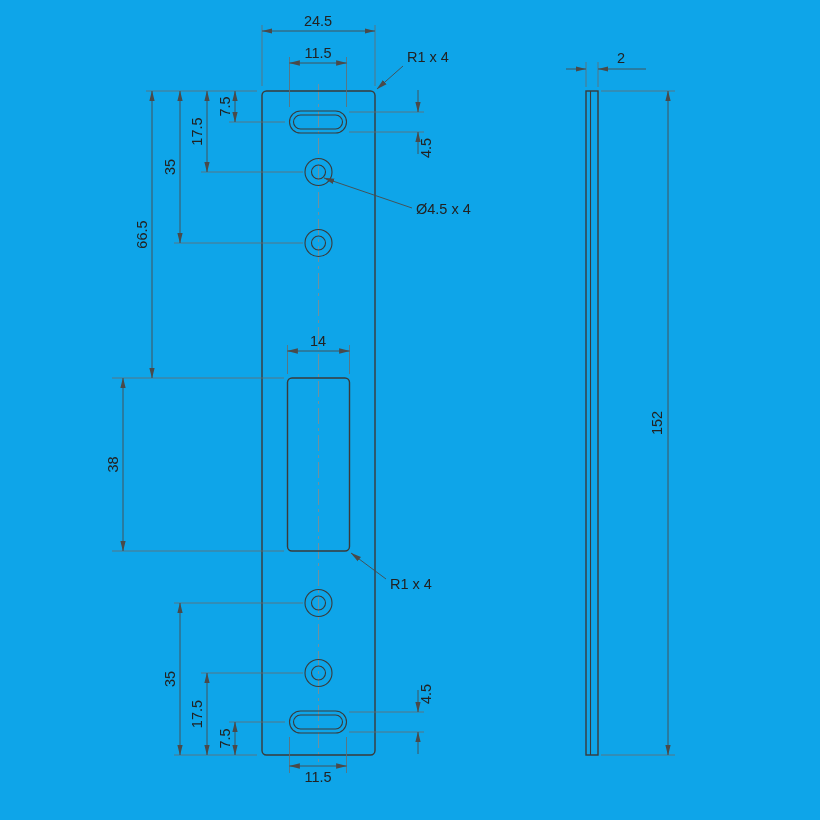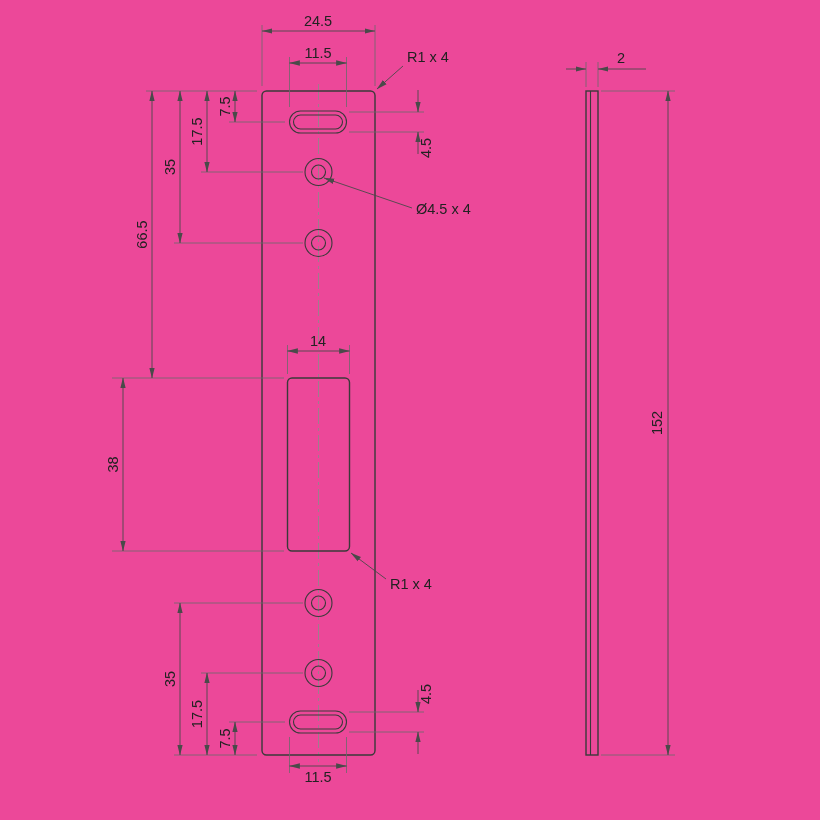--- a/index.html
+++ b/index.html
@@ -3,21 +3,21 @@
 <meta charset="utf-8">
 <style>
   html, body {
     margin: 0;
     padding: 0;
     background: #ffffff;
   }
   .canvas {
     width: 820px;
     height: 820px;
-    background: #ec4899;
+    background: #0ea5e9;
     position: relative;
     overflow: hidden;
   }
   svg { display: block; }
   .obj {
     fill: none;
     stroke: #3a3a3a;
     stroke-width: 1.4;
   }
   .obj-thin {

